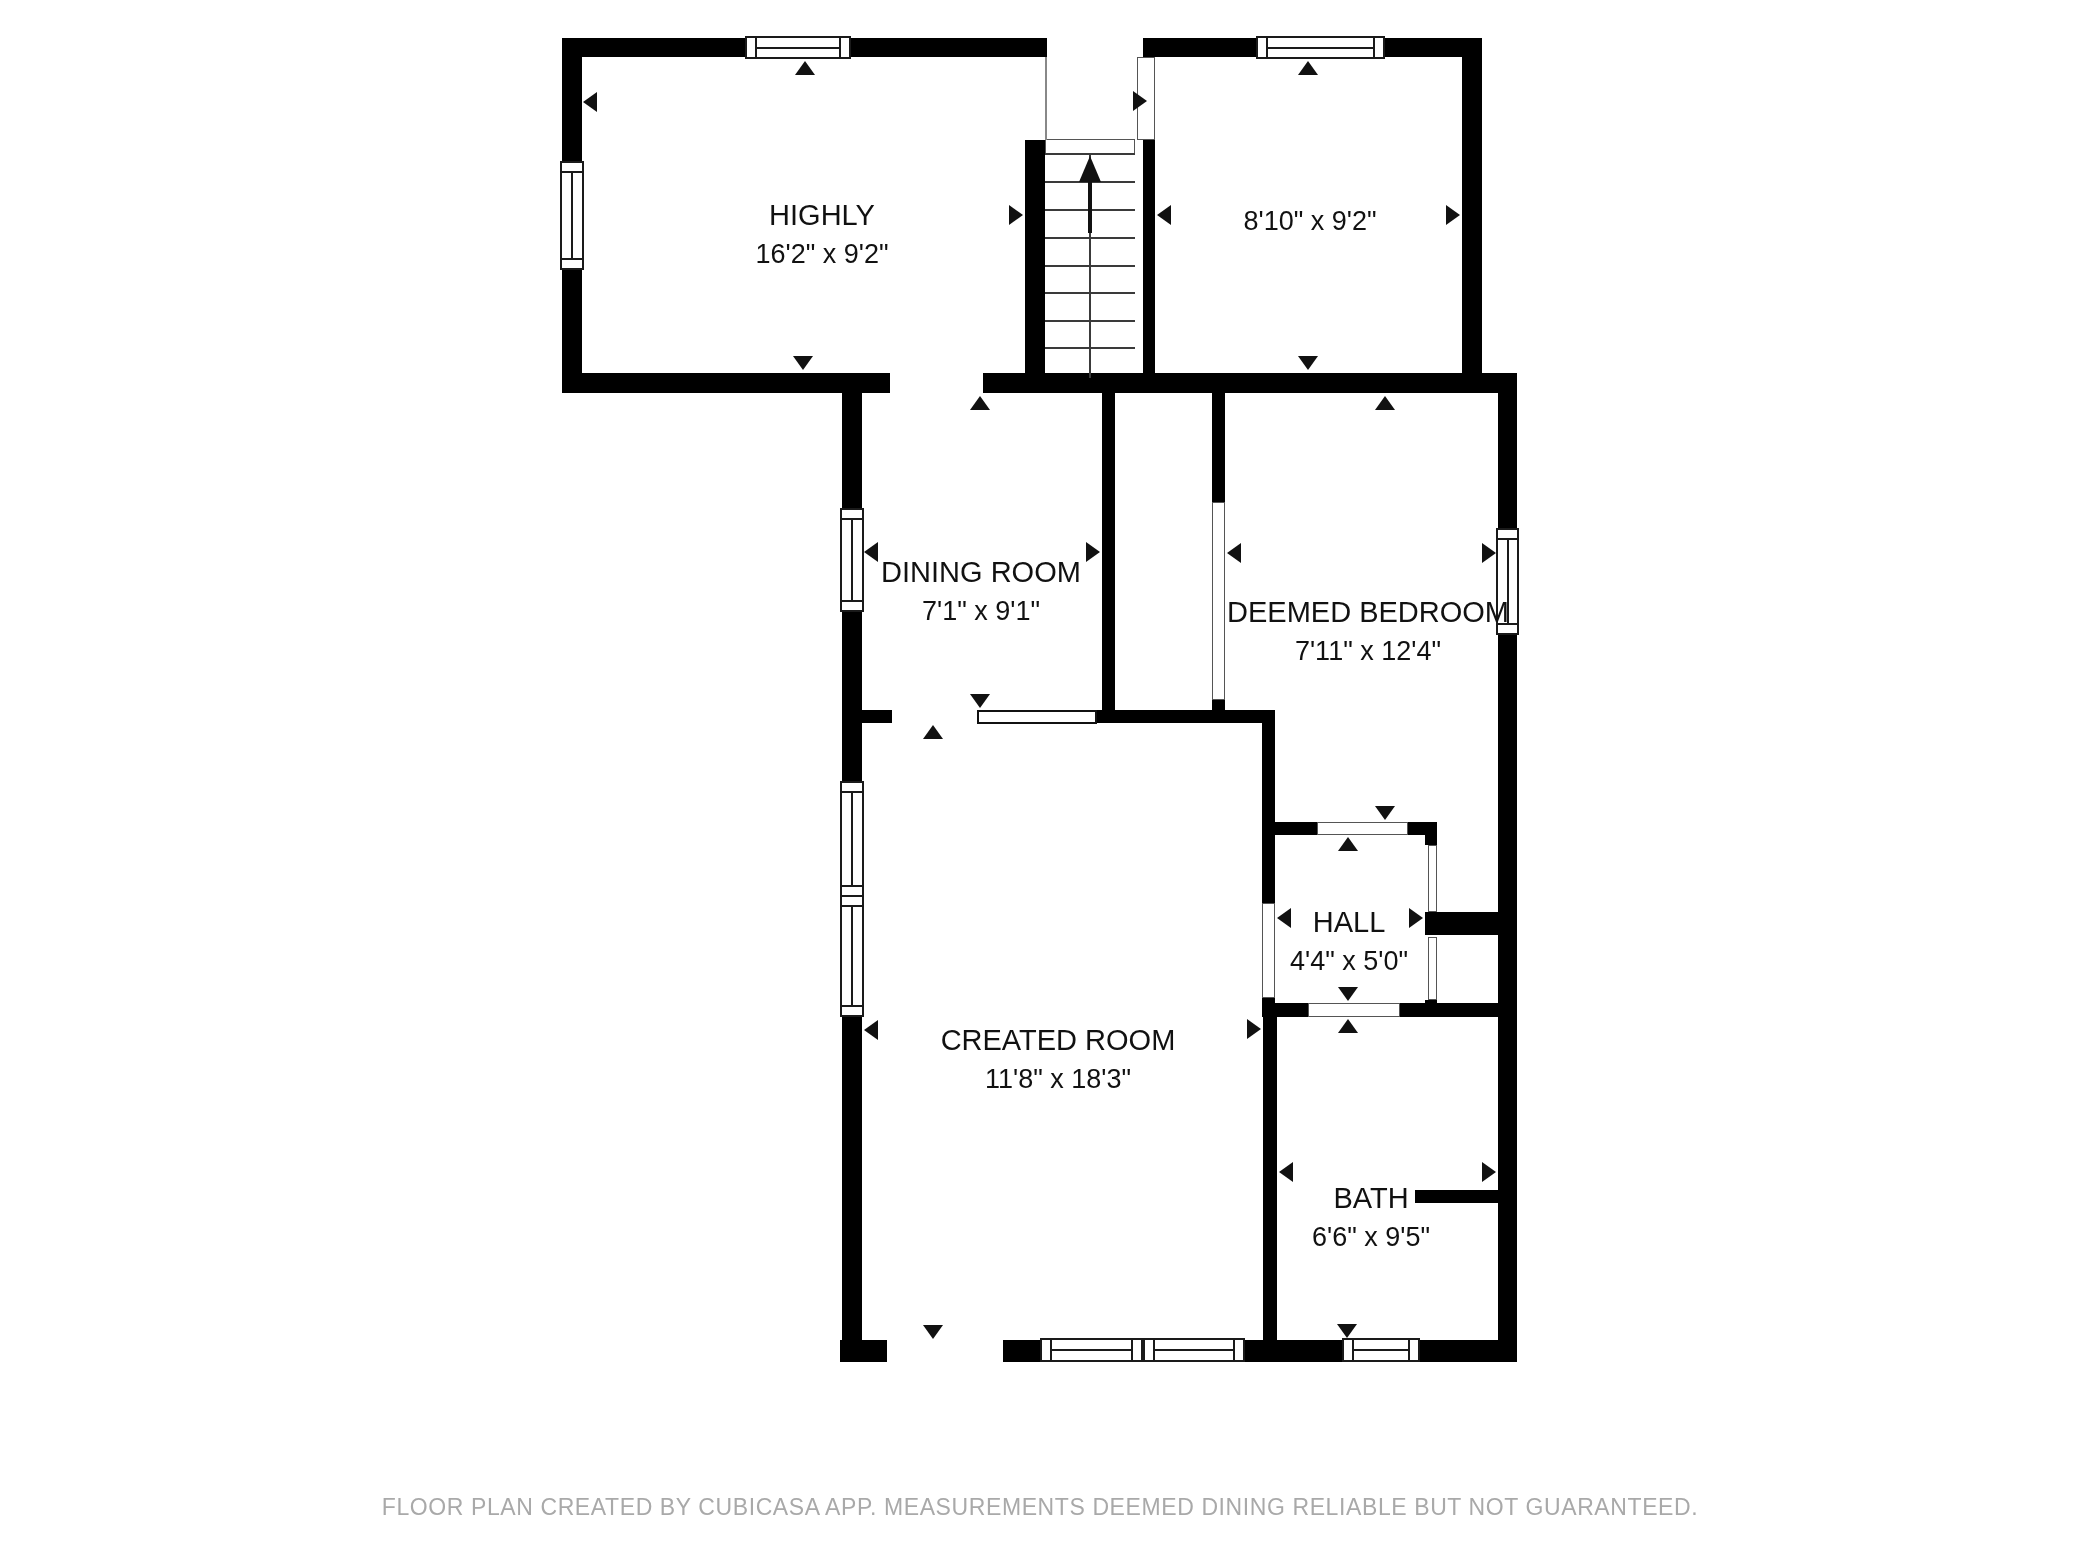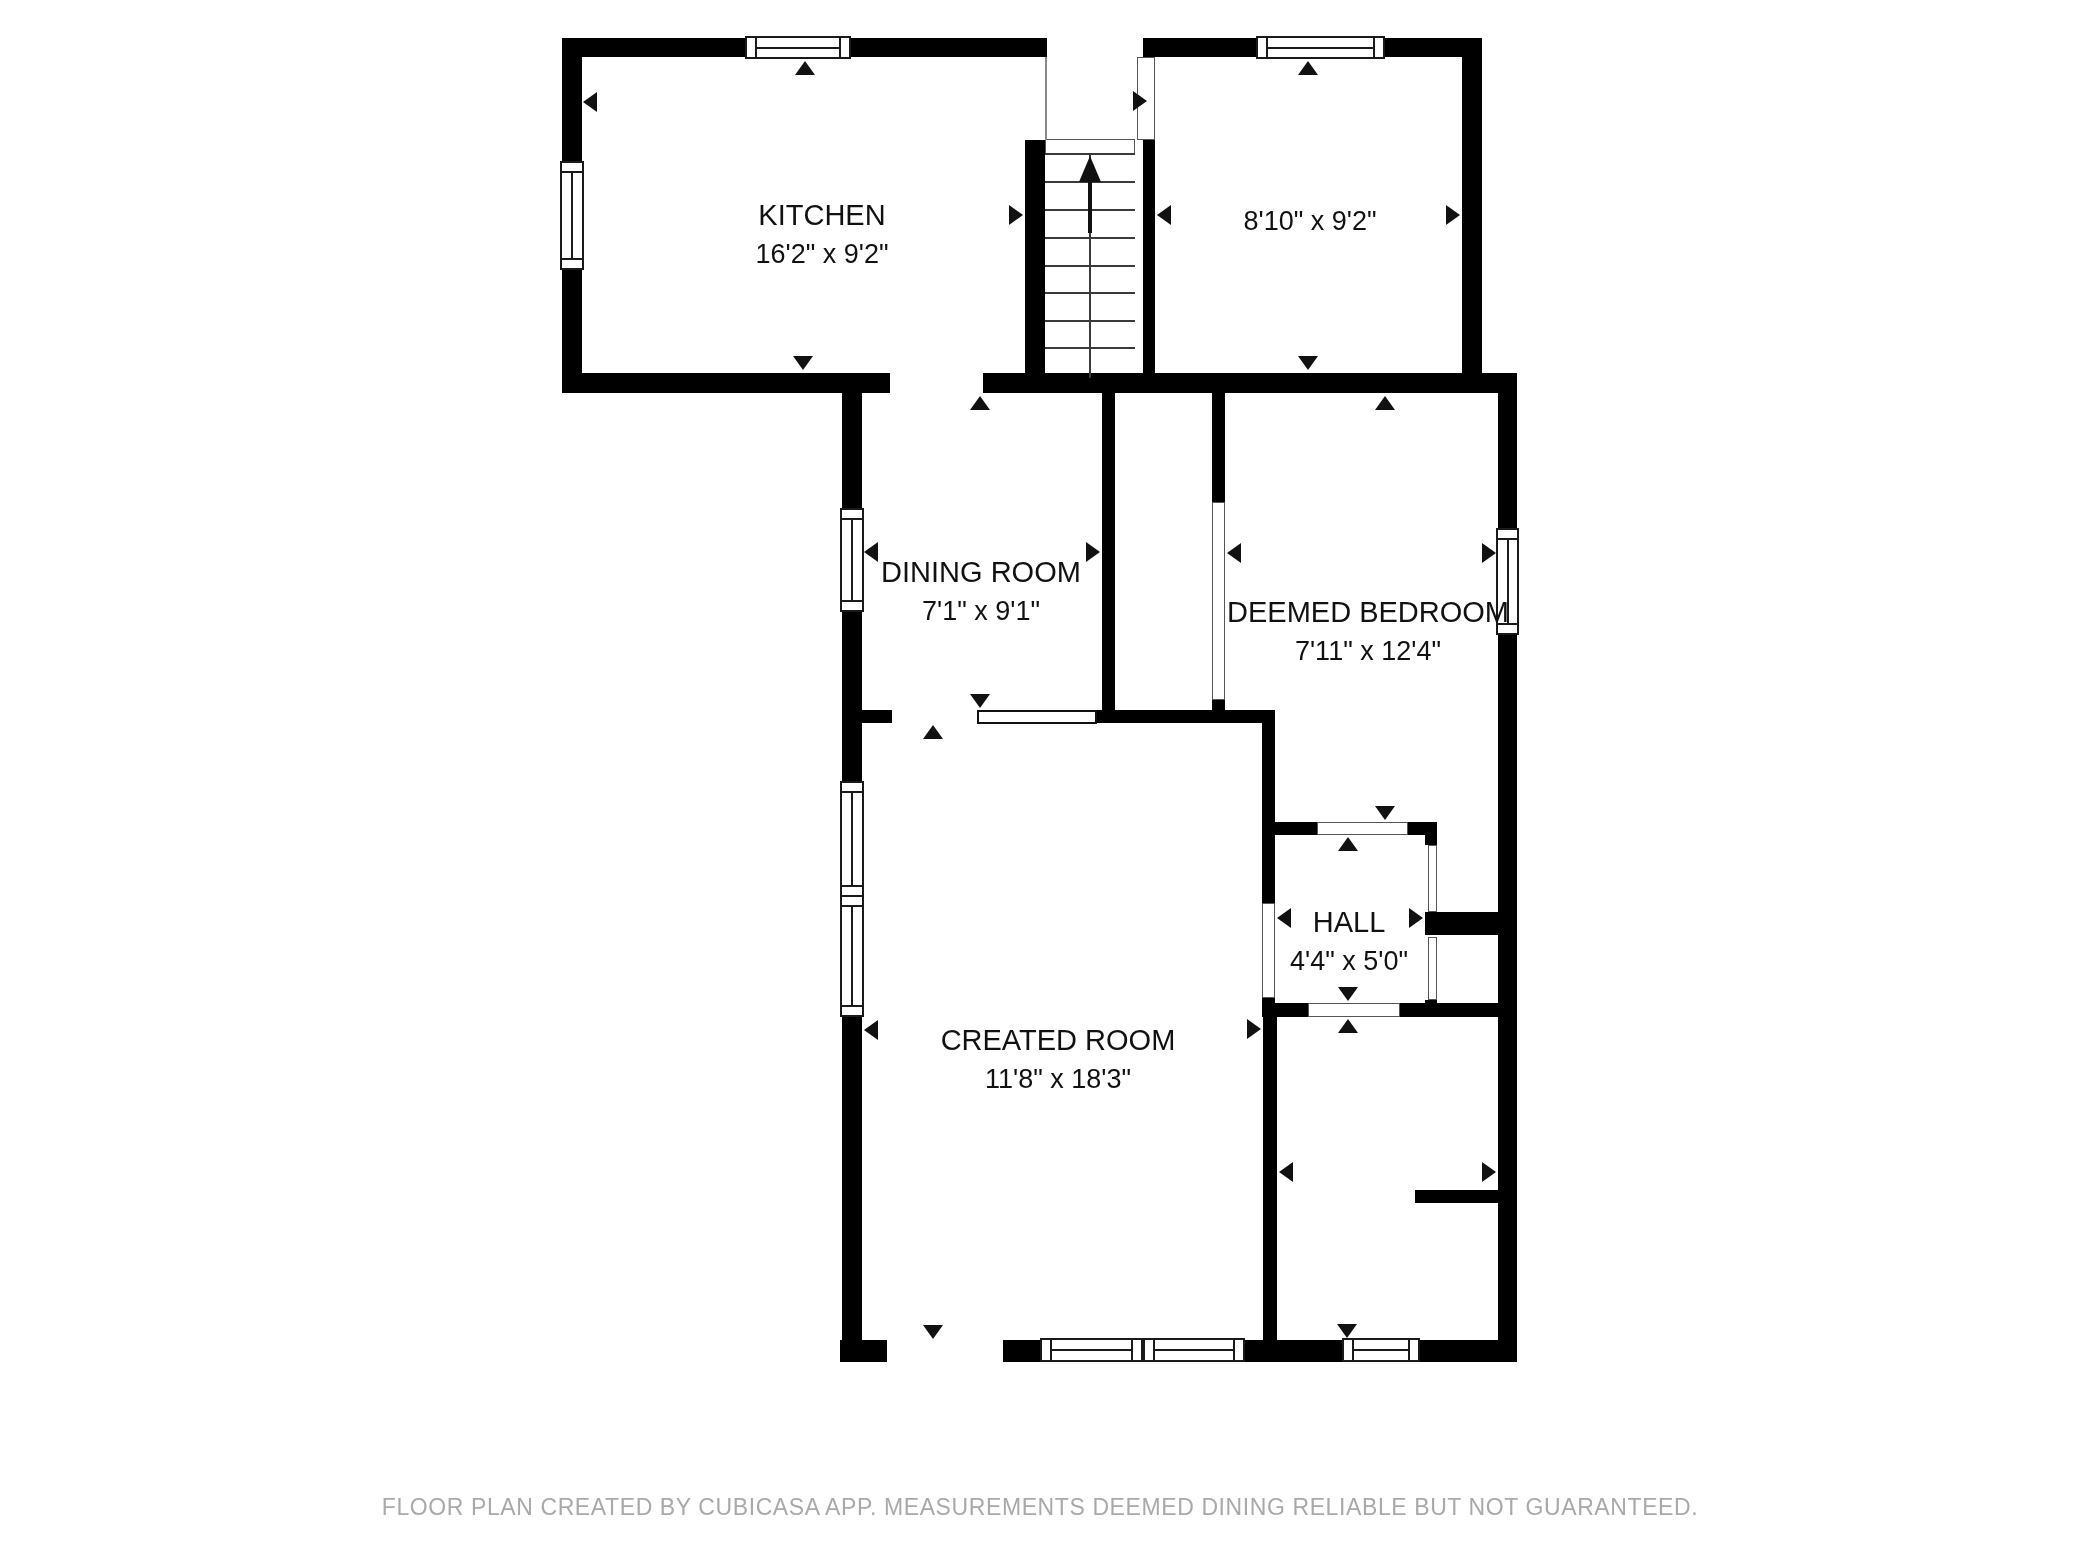--- a/index.html
+++ b/index.html
@@ -158,21 +158,21 @@
       <div class="tread" style="left: 0px; right: 0px; top: 84px; height: 2px;"></div>
       <div class="tread" style="left: 0px; right: 0px; top: 112px; height: 2px;"></div>
       <div class="tread" style="left: 0px; right: 0px; top: 139px; height: 2px;"></div>
       <div class="tread" style="left: 0px; right: 0px; top: 167px; height: 2px;"></div>
       <div class="tread" style="left: 0px; right: 0px; top: 194px; height: 2px;"></div>
       <div class="tread" style="top: 0px; bottom: 0px; left: 44px; width: 2px;"></div>
       <div class="tread" style="left: 43px; top: 26px; width: 4px; height: 54px; background: rgb(17, 17, 17);"></div>
       <div class="arr" style="left: 34px; top: 3px; border-left: 11px solid transparent; border-right: 11px solid transparent; border-bottom: 26px solid rgb(17, 17, 17);"></div>
     </div>
     <div class="room-label" style="left: 822px; top: 195px;">
-      <div class="room-name">KITCHEN</div>
+      <div class="room-name">HIGHLY</div>
       <div class="room-dims">16'2" x 9'2"</div>
     </div>
     <div class="room-label" style="left: 1310px; top: 202px;">
       <div class="room-dims">8'10" x 9'2"</div>
     </div>
     <div class="room-label" style="left: 981px; top: 552px;">
       <div class="room-name">DINING ROOM</div>
       <div class="room-dims">7'1" x 9'1"</div>
     </div>
     <div class="room-label" style="left: 1368px; top: 592px;">
@@ -180,13 +180,17 @@
       <div class="room-dims">7'11" x 12'4"</div>
     </div>
     <div class="room-label" style="left: 1349px; top: 902px;">
       <div class="room-name">HALL</div>
       <div class="room-dims">4'4" x 5'0"</div>
     </div>
     <div class="room-label" style="left: 1058px; top: 1020px;">
       <div class="room-name">CREATED ROOM</div>
       <div class="room-dims">11'8" x 18'3"</div>
     </div>
+    <div class="room-label" style="left: 1371px; top: 1178px;">
+      <div class="room-name">BATH</div>
+      <div class="room-dims">6'6" x 9'5"</div>
+    </div>
   </div>
 
 </body></html>

